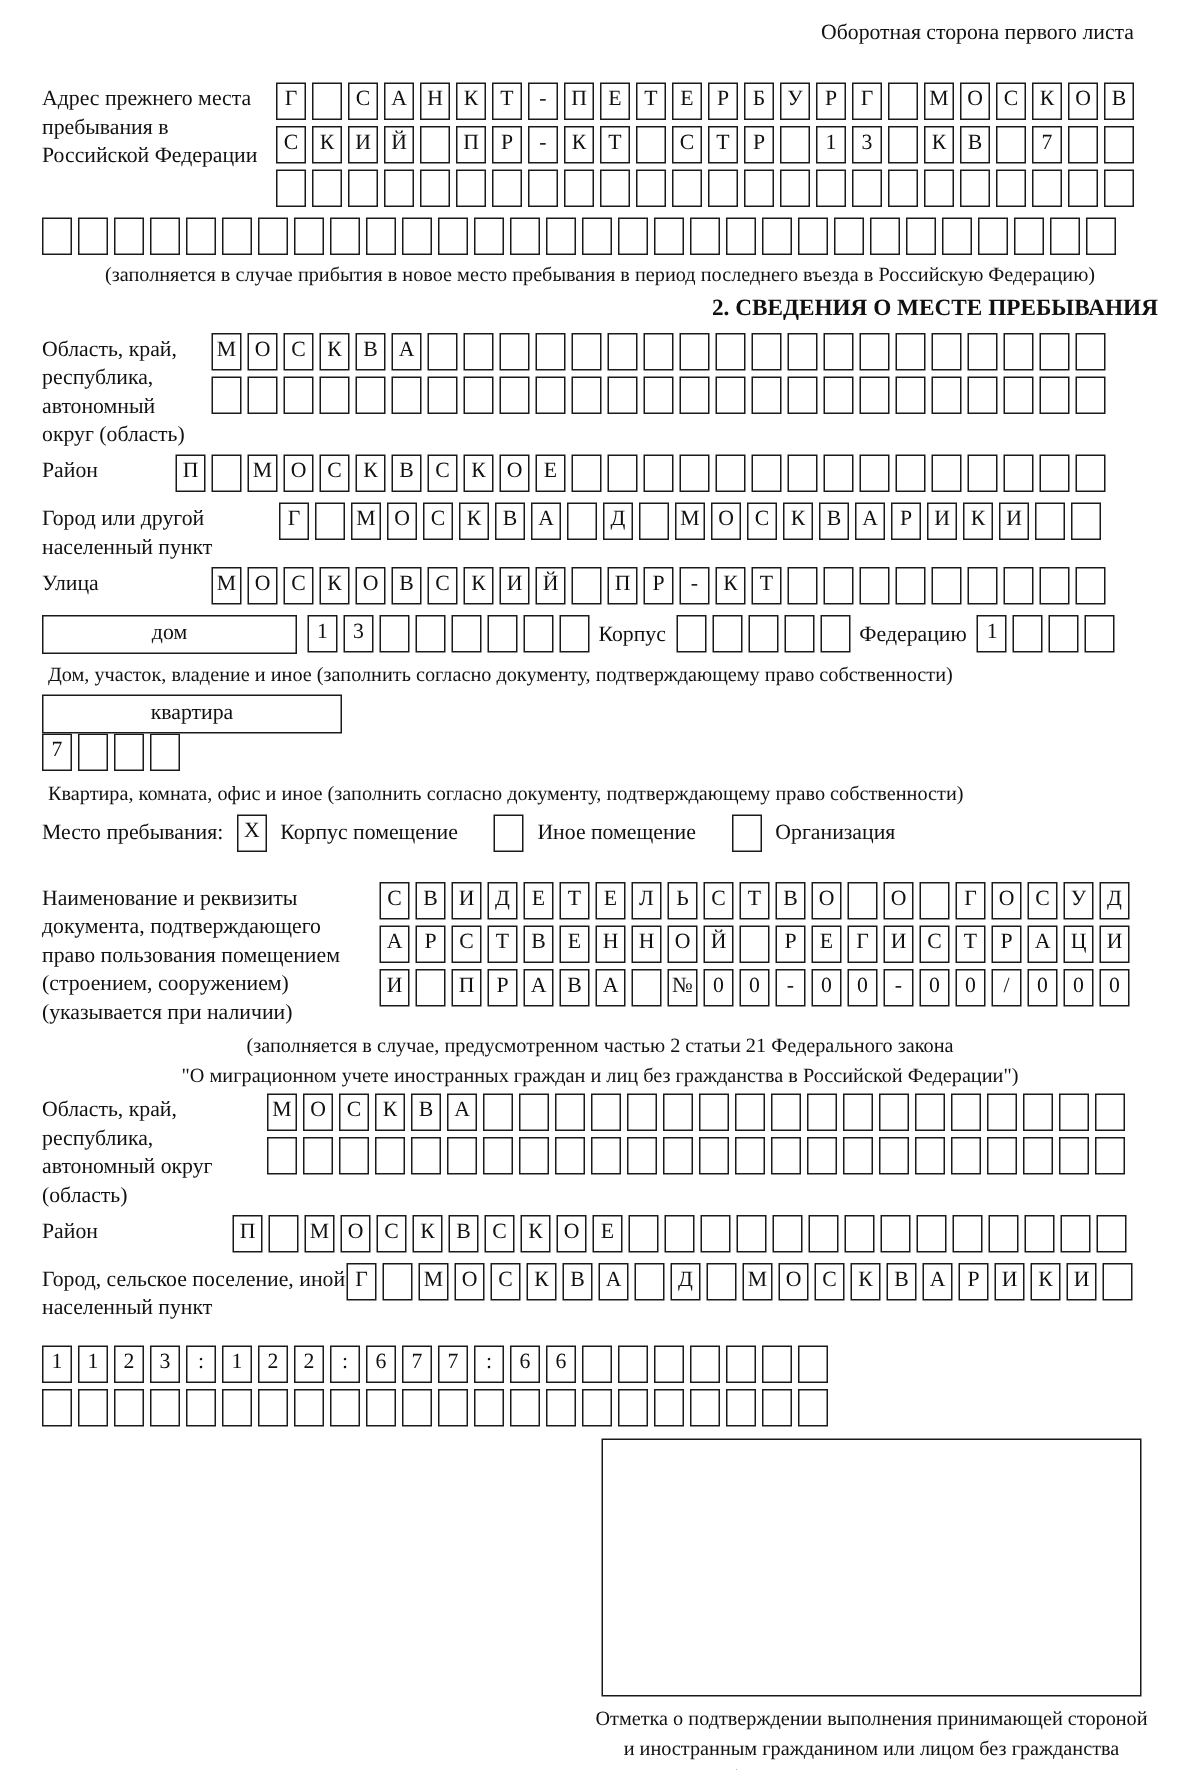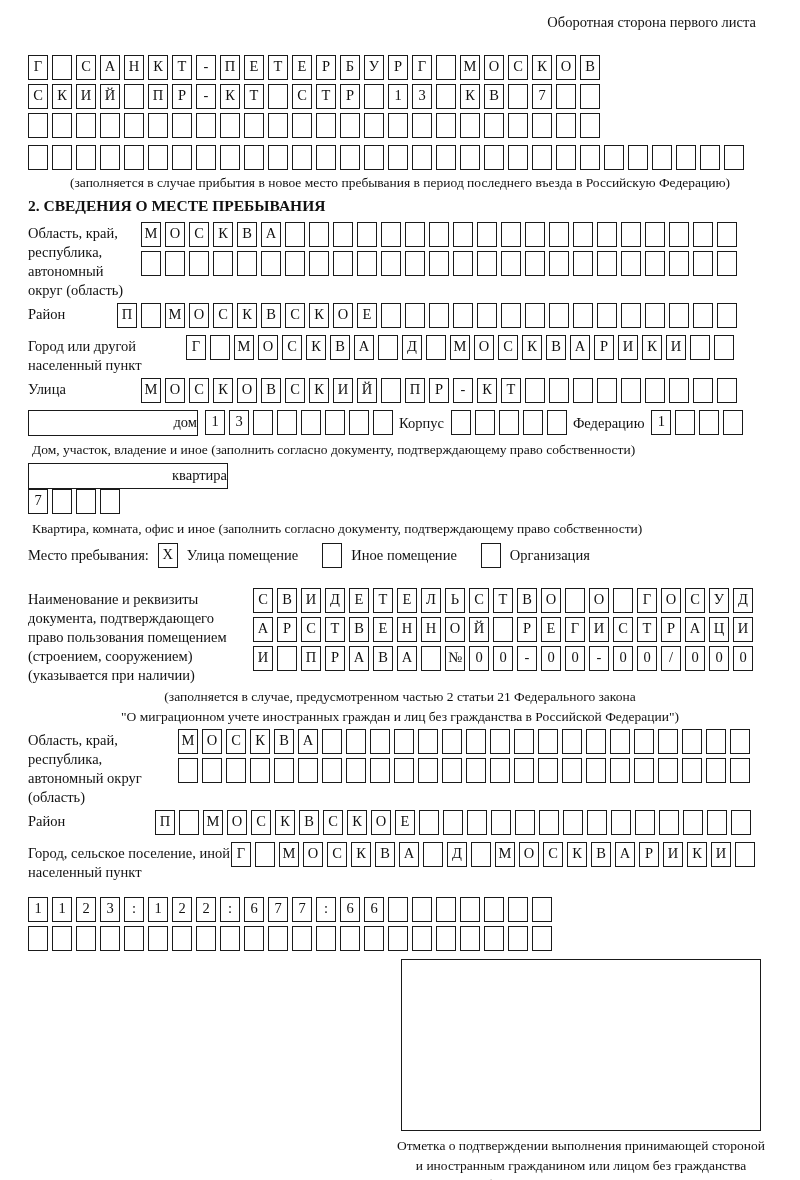--- a/index.html
+++ b/index.html
@@ -17,26 +17,26 @@
   .w105{width:113px;}
   .w85{width:89px;}
   .w150{width:158px;font-family:Liberation Serif, serif;}
   .w145{width:150px;}
   .w122{width:127px;}
   .w198{width:203px;}
   .w218{width:225px;}
   .note{font-size:13.5px;line-height:17px;margin:1px 0 3px 0;}
   .center{text-align:center;}
   .left-note{padding-left:4px;}
-  .sec-title{font-weight:bold;text-align:left;font-size:15.5px;margin:6px 0 7px 0;}
+  .sec-title{font-weight:bold;text-align:right;font-size:15.5px;margin:6px 0 7px 0;}
   .sub-title{font-weight:bold;text-align:center;font-size:15px;margin:12px 0 8px 0;}
   
   .house-row{display:flex;align-items:flex-start;margin:2px 0 2px 0;}
   .widebox{display:inline-block;box-sizing:border-box;height:26px;border:1.8px solid #1a1a1a;
-           text-align:right;font-size:14.5px;line-height:22px;flex-shrink:0;background:#fff;}
+           text-align:center;font-size:14.5px;line-height:22px;flex-shrink:0;background:#fff;}
   .wb-dom{width:170px;margin-right:7px;}
   .wb-kv{width:200px;margin-right:7px;}
   .inline-label{font-size:14.5px;line-height:26px;margin:0 7px 0 2px;flex-shrink:0;}
   
   .stay-row{display:flex;align-items:center;margin:6px 0 1px 0;font-size:14.5px;}
   .stay-label{margin-right:9px;}
   .opt-label{margin:0 24px 0 2px;}
   .checkcell{display:inline-block;box-sizing:border-box;width:20px;height:25px;border:1.6px solid #1a1a1a;
              margin-right:7px;text-align:center;font-size:14.5px;line-height:21px;background:#fff;}
   .choose-note{width:420px;margin-left:100px;text-align:center;}
@@ -47,20 +47,21 @@
   .notes-block{margin-top:2px;}
 </style>
 </head>
 <body>
 
 <div class="page">
 
   <div class="header-note">Оборотная сторона первого листа</div>
 
   <div class="frow">
+    <div class="flabel w148">Адрес прежнего места пребывания в Российской Федерации</div>
     <div>
       <div class="boxrow"><span class="cell">Г</span><span class="cell"></span><span class="cell">С</span><span class="cell">А</span><span class="cell">Н</span><span class="cell">К</span><span class="cell">Т</span><span class="cell">-</span><span class="cell">П</span><span class="cell">Е</span><span class="cell">Т</span><span class="cell">Е</span><span class="cell">Р</span><span class="cell">Б</span><span class="cell">У</span><span class="cell">Р</span><span class="cell">Г</span><span class="cell"></span><span class="cell">М</span><span class="cell">О</span><span class="cell">С</span><span class="cell">К</span><span class="cell">О</span><span class="cell">В</span></div>
       <div class="boxrow"><span class="cell">С</span><span class="cell">К</span><span class="cell">И</span><span class="cell">Й</span><span class="cell"></span><span class="cell">П</span><span class="cell">Р</span><span class="cell">-</span><span class="cell">К</span><span class="cell">Т</span><span class="cell"></span><span class="cell">С</span><span class="cell">Т</span><span class="cell">Р</span><span class="cell"></span><span class="cell">1</span><span class="cell">3</span><span class="cell"></span><span class="cell">К</span><span class="cell">В</span><span class="cell"></span><span class="cell">7</span><span class="cell"></span><span class="cell"></span></div>
       <div class="boxrow"><span class="cell"></span><span class="cell"></span><span class="cell"></span><span class="cell"></span><span class="cell"></span><span class="cell"></span><span class="cell"></span><span class="cell"></span><span class="cell"></span><span class="cell"></span><span class="cell"></span><span class="cell"></span><span class="cell"></span><span class="cell"></span><span class="cell"></span><span class="cell"></span><span class="cell"></span><span class="cell"></span><span class="cell"></span><span class="cell"></span><span class="cell"></span><span class="cell"></span><span class="cell"></span><span class="cell"></span></div>
     </div>
   </div>
   <div class="boxrow"><span class="cell"></span><span class="cell"></span><span class="cell"></span><span class="cell"></span><span class="cell"></span><span class="cell"></span><span class="cell"></span><span class="cell"></span><span class="cell"></span><span class="cell"></span><span class="cell"></span><span class="cell"></span><span class="cell"></span><span class="cell"></span><span class="cell"></span><span class="cell"></span><span class="cell"></span><span class="cell"></span><span class="cell"></span><span class="cell"></span><span class="cell"></span><span class="cell"></span><span class="cell"></span><span class="cell"></span><span class="cell"></span><span class="cell"></span><span class="cell"></span><span class="cell"></span><span class="cell"></span><span class="cell"></span></div>
   <div class="note center">(заполняется в случае прибытия в новое место пребывания в период последнего въезда в Российскую Федерацию)</div>
 
   <div class="sec-title">2. СВЕДЕНИЯ О МЕСТЕ ПРЕБЫВАНИЯ</div>
@@ -100,21 +101,21 @@
 
   <div class="house-row" style="margin-top:5px;flex-direction:column;">
     <span class="widebox wb-kv">квартира</span>
     <span class="boxrow"><span class="cell">7</span><span class="cell"></span><span class="cell"></span><span class="cell"></span></span>
   </div>
   <div class="note left-note">Квартира, комната, офис и иное (заполнить согласно документу, подтверждающему право собственности)</div>
 
   <div class="stay-row">
     <span class="stay-label">Место пребывания:</span>
     <span class="checkcell">X</span>
-    <span class="opt-label">Улица помещение</span>
+    <span class="opt-label">Корпус помещение</span>
     <span class="checkcell"></span>
     <span class="opt-label">Иное помещение</span>
     <span class="checkcell"></span>
     <span class="opt-label">Организация</span>
   </div>
 
   <div class="frow" style="margin-top:20px;">
     <div class="flabel w218">Наименование и реквизиты документа, подтверждающего право пользования помещением (строением, сооружением) (указывается при наличии)</div>
     <div>
       <div class="boxrow"><span class="cell">С</span><span class="cell">В</span><span class="cell">И</span><span class="cell">Д</span><span class="cell">Е</span><span class="cell">Т</span><span class="cell">Е</span><span class="cell">Л</span><span class="cell">Ь</span><span class="cell">С</span><span class="cell">Т</span><span class="cell">В</span><span class="cell">О</span><span class="cell"></span><span class="cell">О</span><span class="cell"></span><span class="cell">Г</span><span class="cell">О</span><span class="cell">С</span><span class="cell">У</span><span class="cell">Д</span></div>

